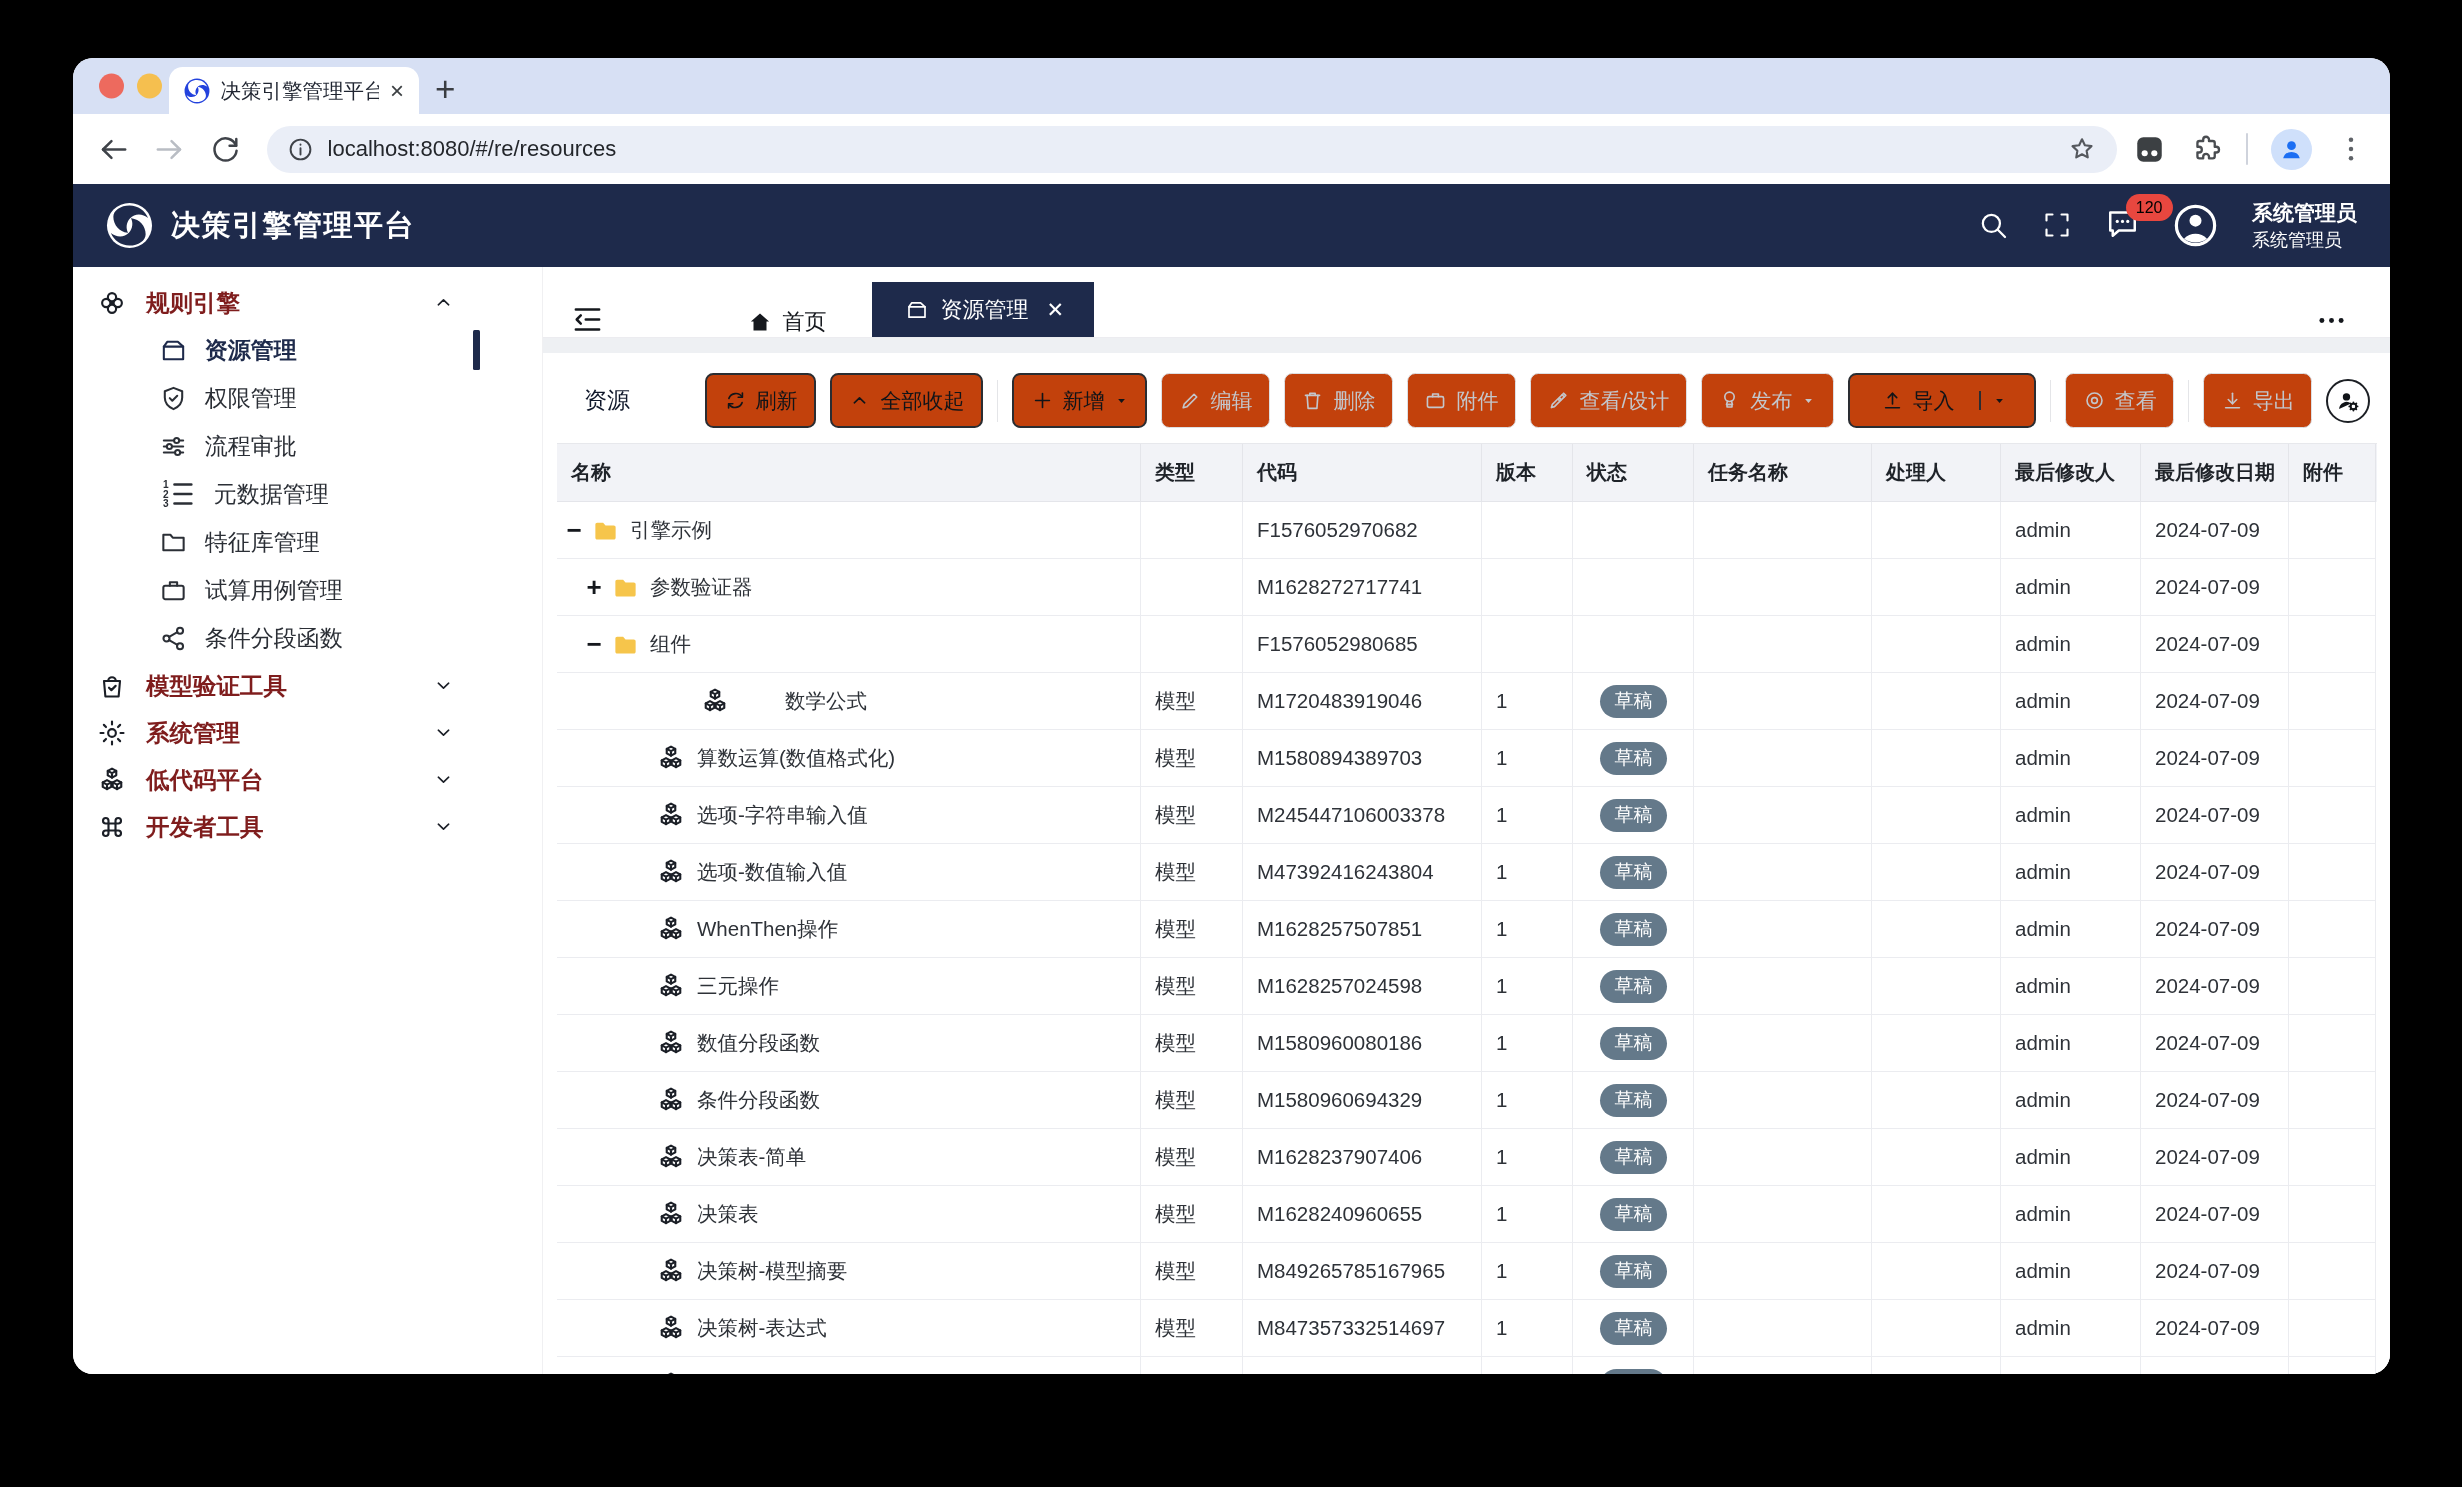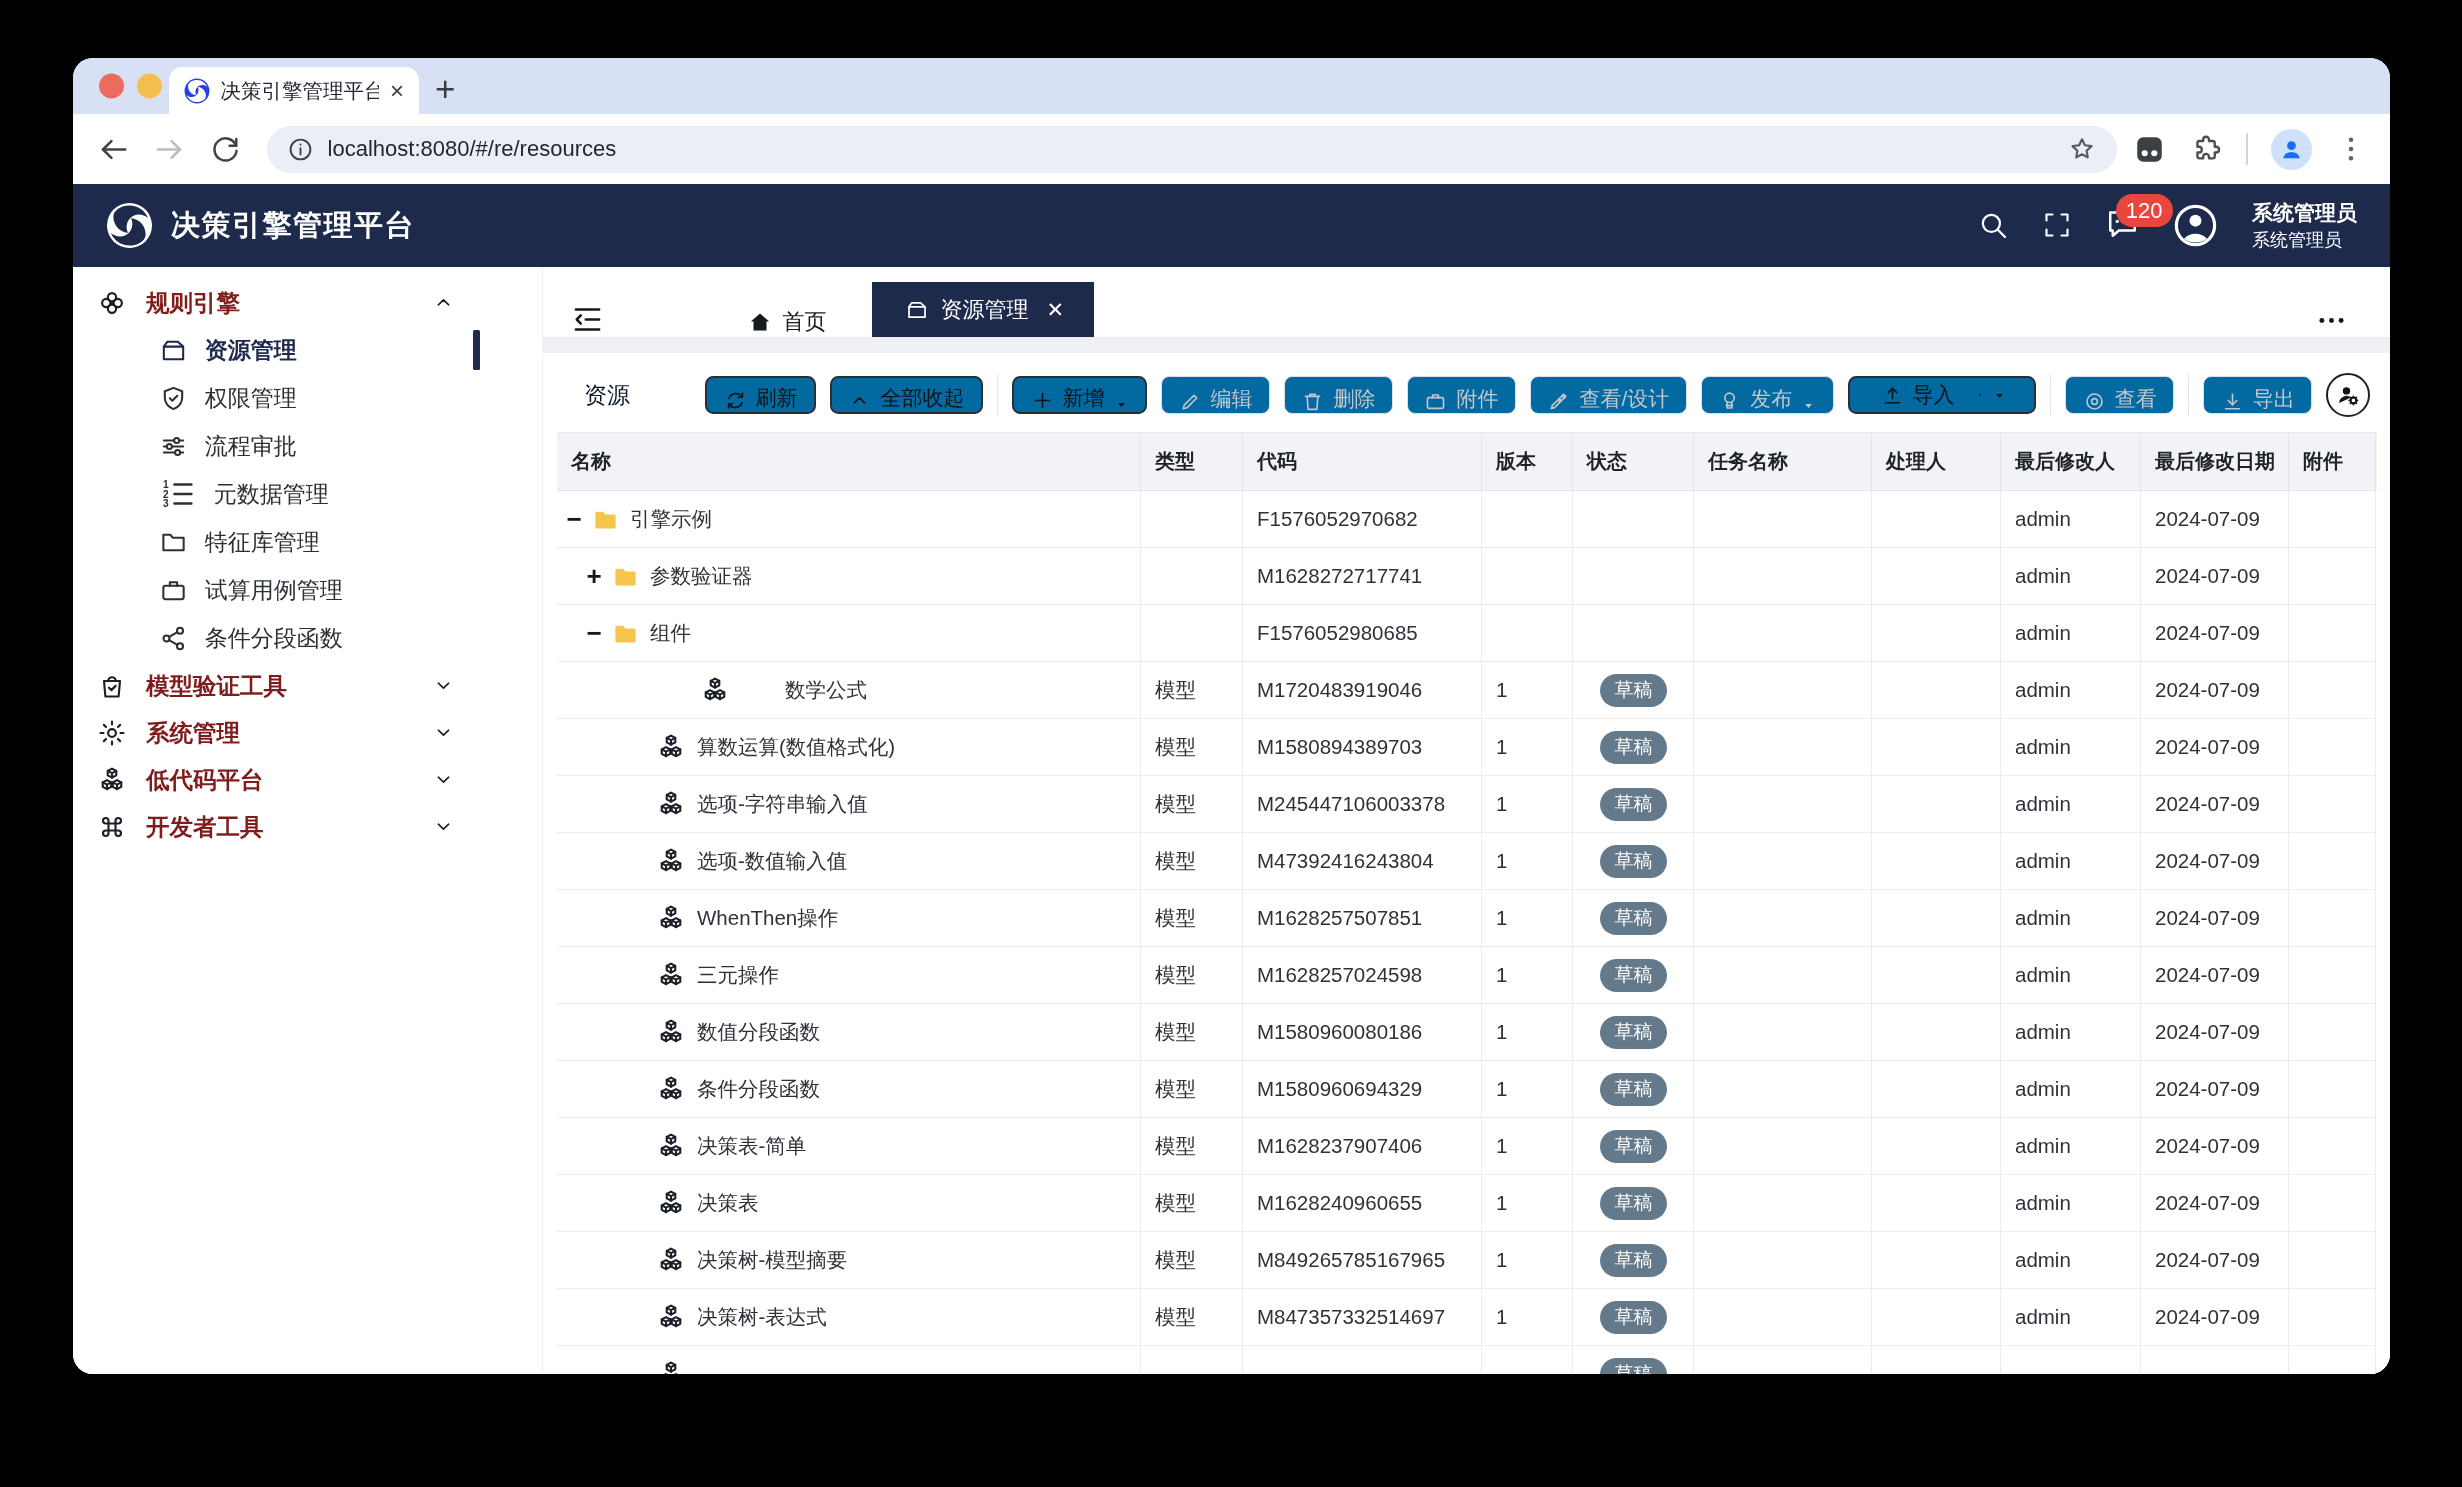--- a/index.html
+++ b/index.html
@@ -34,21 +34,21 @@
   .chravatar{width:41px;height:41px;border-radius:50%;background:#cfe0fb;display:flex;align-items:center;justify-content:center}
   .chravatar .ic{font-size:27px;color:#1b6ef3}
 
   
   .appheader{height:83px;background:#1e2a4b;display:flex;align-items:center;padding:0 33px;color:#fff;flex:none}
   .applogo svg{width:47px;height:47px;display:block}
   .apptitle{font-size:29px;font-weight:600;margin-left:18px;letter-spacing:1.5px;white-space:nowrap}
   .hdr-right{margin-left:auto;display:flex;align-items:center;gap:33px}
   .hicon{font-size:32px;color:#fff;cursor:pointer}
   .chatwrap{position:relative}
-  .msgbadge{position:absolute;top:-12px;right:-33px;background:#e8473f;color:#ffffff;font-size:22px;line-height:1;padding:5.3px 10px;border-radius:757px}
+  .msgbadge{position:absolute;top:-12px;right:-33px;background:#e8473f;color:#000000;font-size:16px;line-height:1;padding:5.3px 10px;border-radius:757px}
   .userblock{display:flex;flex-direction:column;margin-left:1.5px;line-height:1.35}
   .uline1{font-size:21px;font-weight:600;white-space:nowrap}
   .uline2{font-size:18px;white-space:nowrap}
 
   
   .bodyrow{flex:1;display:flex;min-height:0}
   .sidebar{width:470px;background:#fff;border-right:1.5px solid #f0f0f2;padding-top:12px;flex:none;position:relative}
   .sgroup{height:47px;display:flex;align-items:center;padding-left:24px;position:relative;color:#7f1d1d;cursor:pointer}
   .sgroup .ic{font-size:30px;color:#1b1f27}
   .glabel{margin-left:19px;font-size:23.5px;font-weight:600;white-space:nowrap}
@@ -68,21 +68,21 @@
   .acttab{margin-left:45px;height:55px;background:#1e2a4b;color:#fff;display:flex;align-items:center;gap:12px;padding:0 30px 0 33px;font-size:22px;cursor:pointer}
   .acttab .ic{font-size:24px;color:#fff}
   .acttab .close{font-size:21px;margin-left:6px;cursor:pointer}
   .more{position:absolute;right:42px;font-size:33px;color:#15181d;cursor:pointer}
   .gap{height:15px;background:#eef0f3;flex:none}
 
   .panel{flex:1;background:#fff;overflow:hidden;min-height:0}
   .toolbar{display:flex;align-items:center;padding:20px 20px 15px 41px}
   .ptitle{font-size:23px;color:#0f172a;white-space:nowrap}
   .btns{margin-left:auto;display:flex;align-items:center;gap:13.6px}
-  .btn{height:38px;border:2.3px solid #2a2d32;border-radius:8.3px;background:#0369a1;display:inline-flex;align-items:flex-end;gap:9px;padding:0 16.7px;font-size:21px;font-weight:500;color:#111418;font-family:inherit;cursor:pointer;flex:none;white-space:nowrap}
+  .btn{height:55px;border:2.3px solid #2a2d32;border-radius:8.3px;background:#c2410c;display:inline-flex;align-items:center;gap:9px;padding:0 16.7px;font-size:21px;font-weight:500;color:#111418;font-family:inherit;cursor:pointer;flex:none;white-space:nowrap}
   .btn .ic{font-size:23px}
   .btn .ic.caret{font-size:15px}
   .btn.dis{border:1.9px solid #dddfe3;color:#c3c6cb;cursor:default}
   .btn.split{padding:16px;overflow:hidden}
   .btn.split .seg{display:inline-flex;align-items:center;gap:9px;padding:0 15px;height:100%}
   .btn.split .seg.caret{border-left:2.3px solid #2a2d32;padding:0 11.4px}
   .vsep{width:1.5px;height:42px;background:#e4e5e8;flex:none}
   .circlebtn{width:44px;height:44px;border:2.3px solid #1c1f24;border-radius:50%;background:#fff;display:flex;align-items:center;justify-content:center;margin-left:13.6px;flex:none;cursor:pointer}
   .circlebtn .ic{font-size:26px;color:#111418}
 

